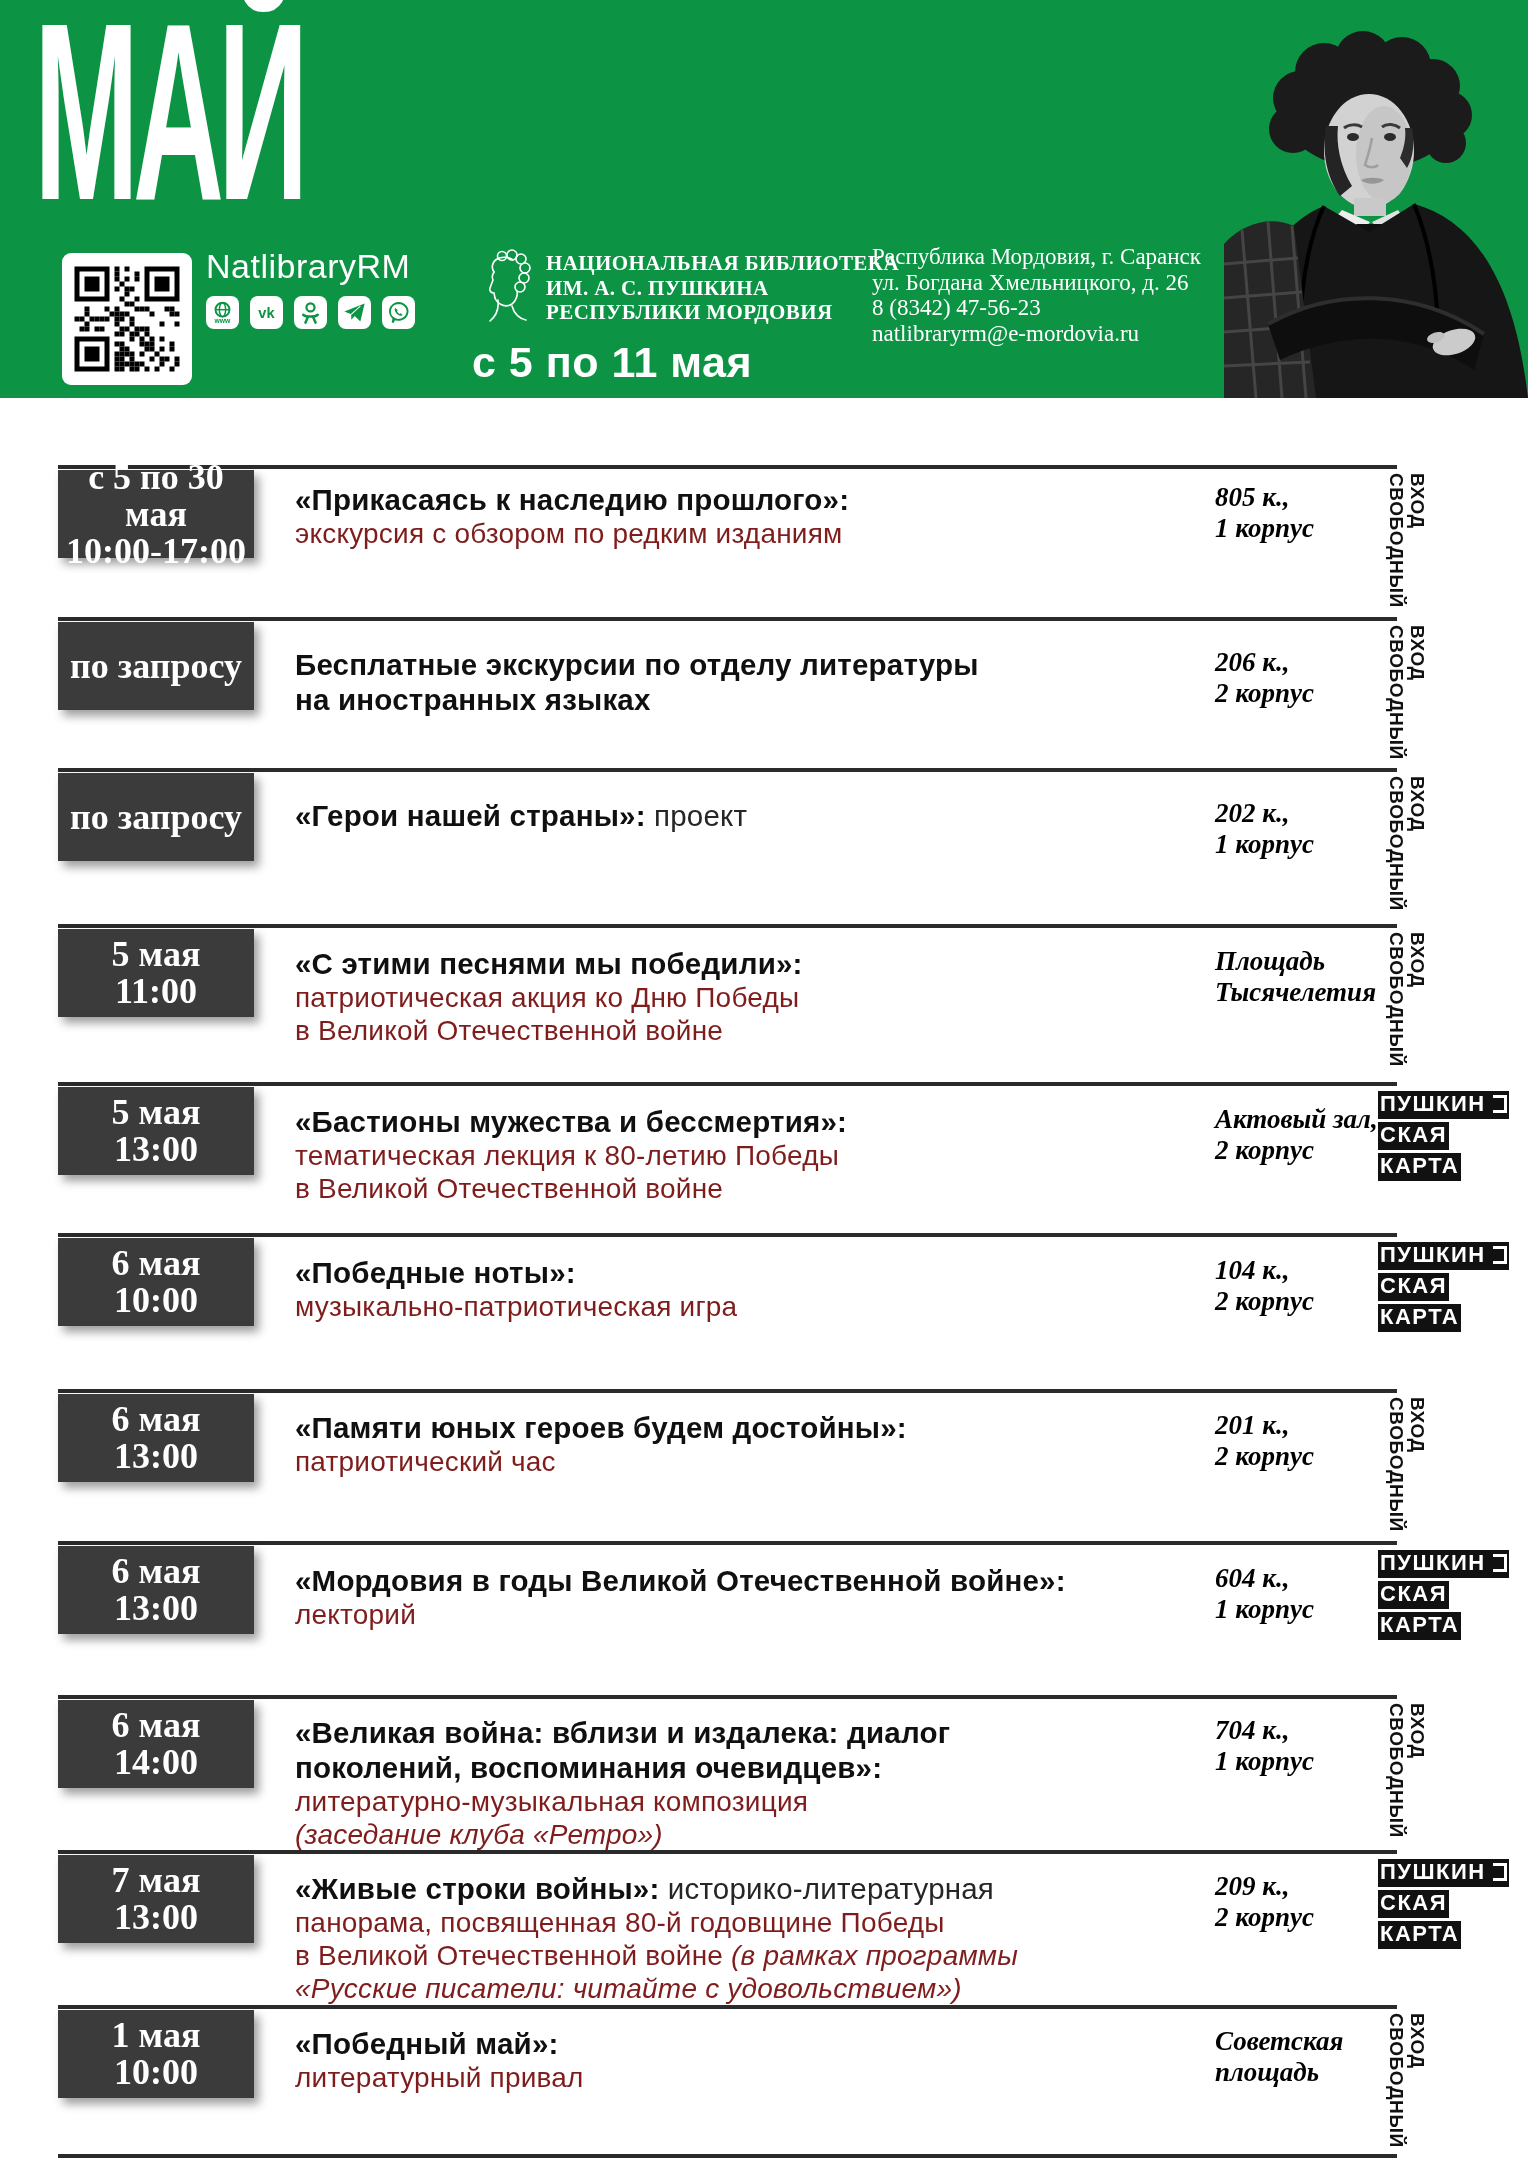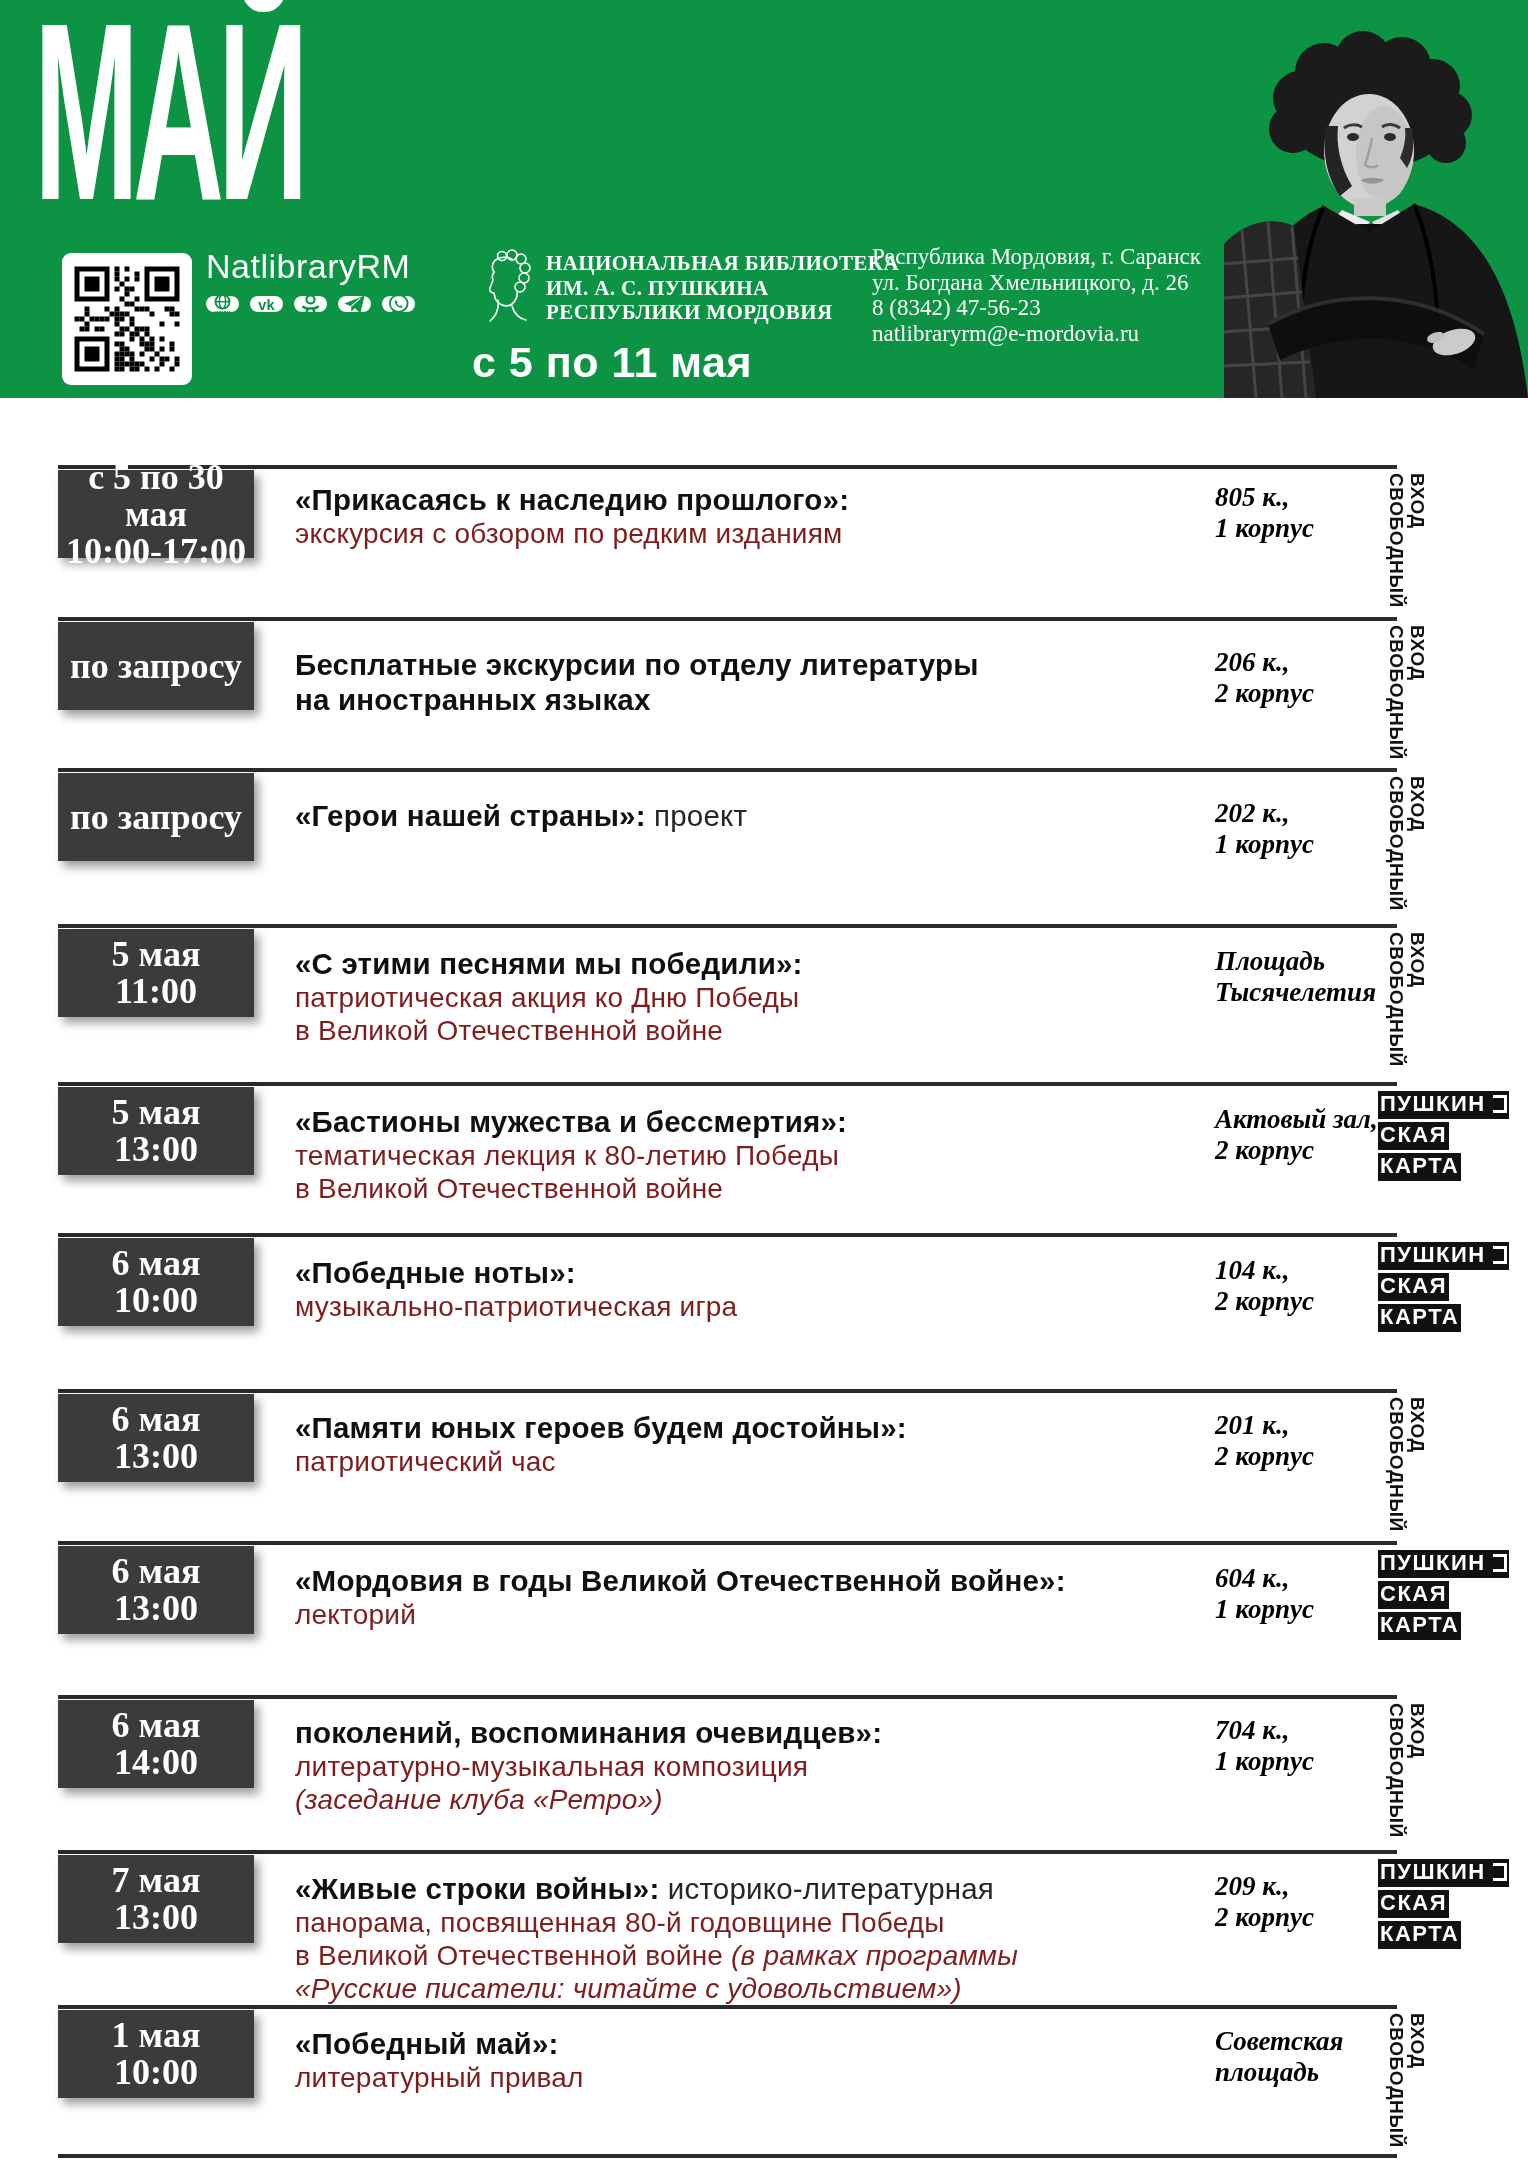--- a/index.html
+++ b/index.html
@@ -7,21 +7,21 @@
         font-family:"Liberation Sans","DejaVu Sans",sans-serif;overflow:hidden;}
 
   
   .header{position:absolute;left:0;top:0;width:1528px;height:398px;overflow:hidden;}
   .may{position:absolute;left:34px;top:-14px;font-size:252px;font-weight:bold;color:#fff;
        line-height:1;letter-spacing:-12px;transform:scaleX(.50);transform-origin:0 0;white-space:nowrap;}
   .qr-tile{position:absolute;left:62px;top:253px;width:130px;height:132px;background:#fff;border-radius:9px;}
   .qr-tile svg{position:absolute;left:10px;top:11px;}
   .handle{position:absolute;left:206px;top:247px;font-size:34px;color:#fff;letter-spacing:.5px;}
   .icons{position:absolute;left:206px;top:296px;display:flex;gap:11px;}
-  .sicon{width:33px;height:16px;background:#fff;border-radius:8px;display:flex;align-items:center;justify-content:center;}
+  .sicon{width:33px;height:33px;background:#fff;border-radius:8px;display:flex;align-items:center;justify-content:center;}
   .liblogo{position:absolute;left:472px;top:248px;}
   .libname{position:absolute;left:546px;top:251px;font-family:"Liberation Serif","DejaVu Serif",serif;
            font-weight:600;font-size:21px;line-height:24.5px;color:#fff;letter-spacing:.4px;}
   .address{position:absolute;left:872px;top:244px;font-family:"Liberation Serif","DejaVu Serif",serif;
            font-size:23px;line-height:25.5px;color:#fff;}
   .daterange{position:absolute;left:472px;top:338px;font-size:43px;font-weight:bold;color:#fff;letter-spacing:.5px;}
   .portrait{position:absolute;right:0;top:26px;}
 
   
   .event{position:absolute;left:0;width:1528px;height:150px;}
@@ -456,20 +456,21 @@
         </div>
       </section>
 
   <section class="event" style="top: 1695px;">
     <div class="rule"></div>
     <div class="badge">
           <div>6 мая</div>
           <div>14:00</div>
         </div>
     <div class="etext" style="top: 20px;">
+          <div class="title-line"><span>«Великая война: вблизи и издалека: диалог</span></div>
           <div class="title-line"><span>поколений, воспоминания очевидцев»:</span></div>
           <div class="body-line"><span>литературно-музыкальная композиция</span></div>
           <div class="body-line"><span class="it">(заседание клуба «Ретро»)</span></div>
         </div>
     <div class="loc" style="top: 20px;">
           <div>704 к.,</div>
           <div>1 корпус</div>
         </div>
   <div class="free">
           <div>ВХОД</div>

